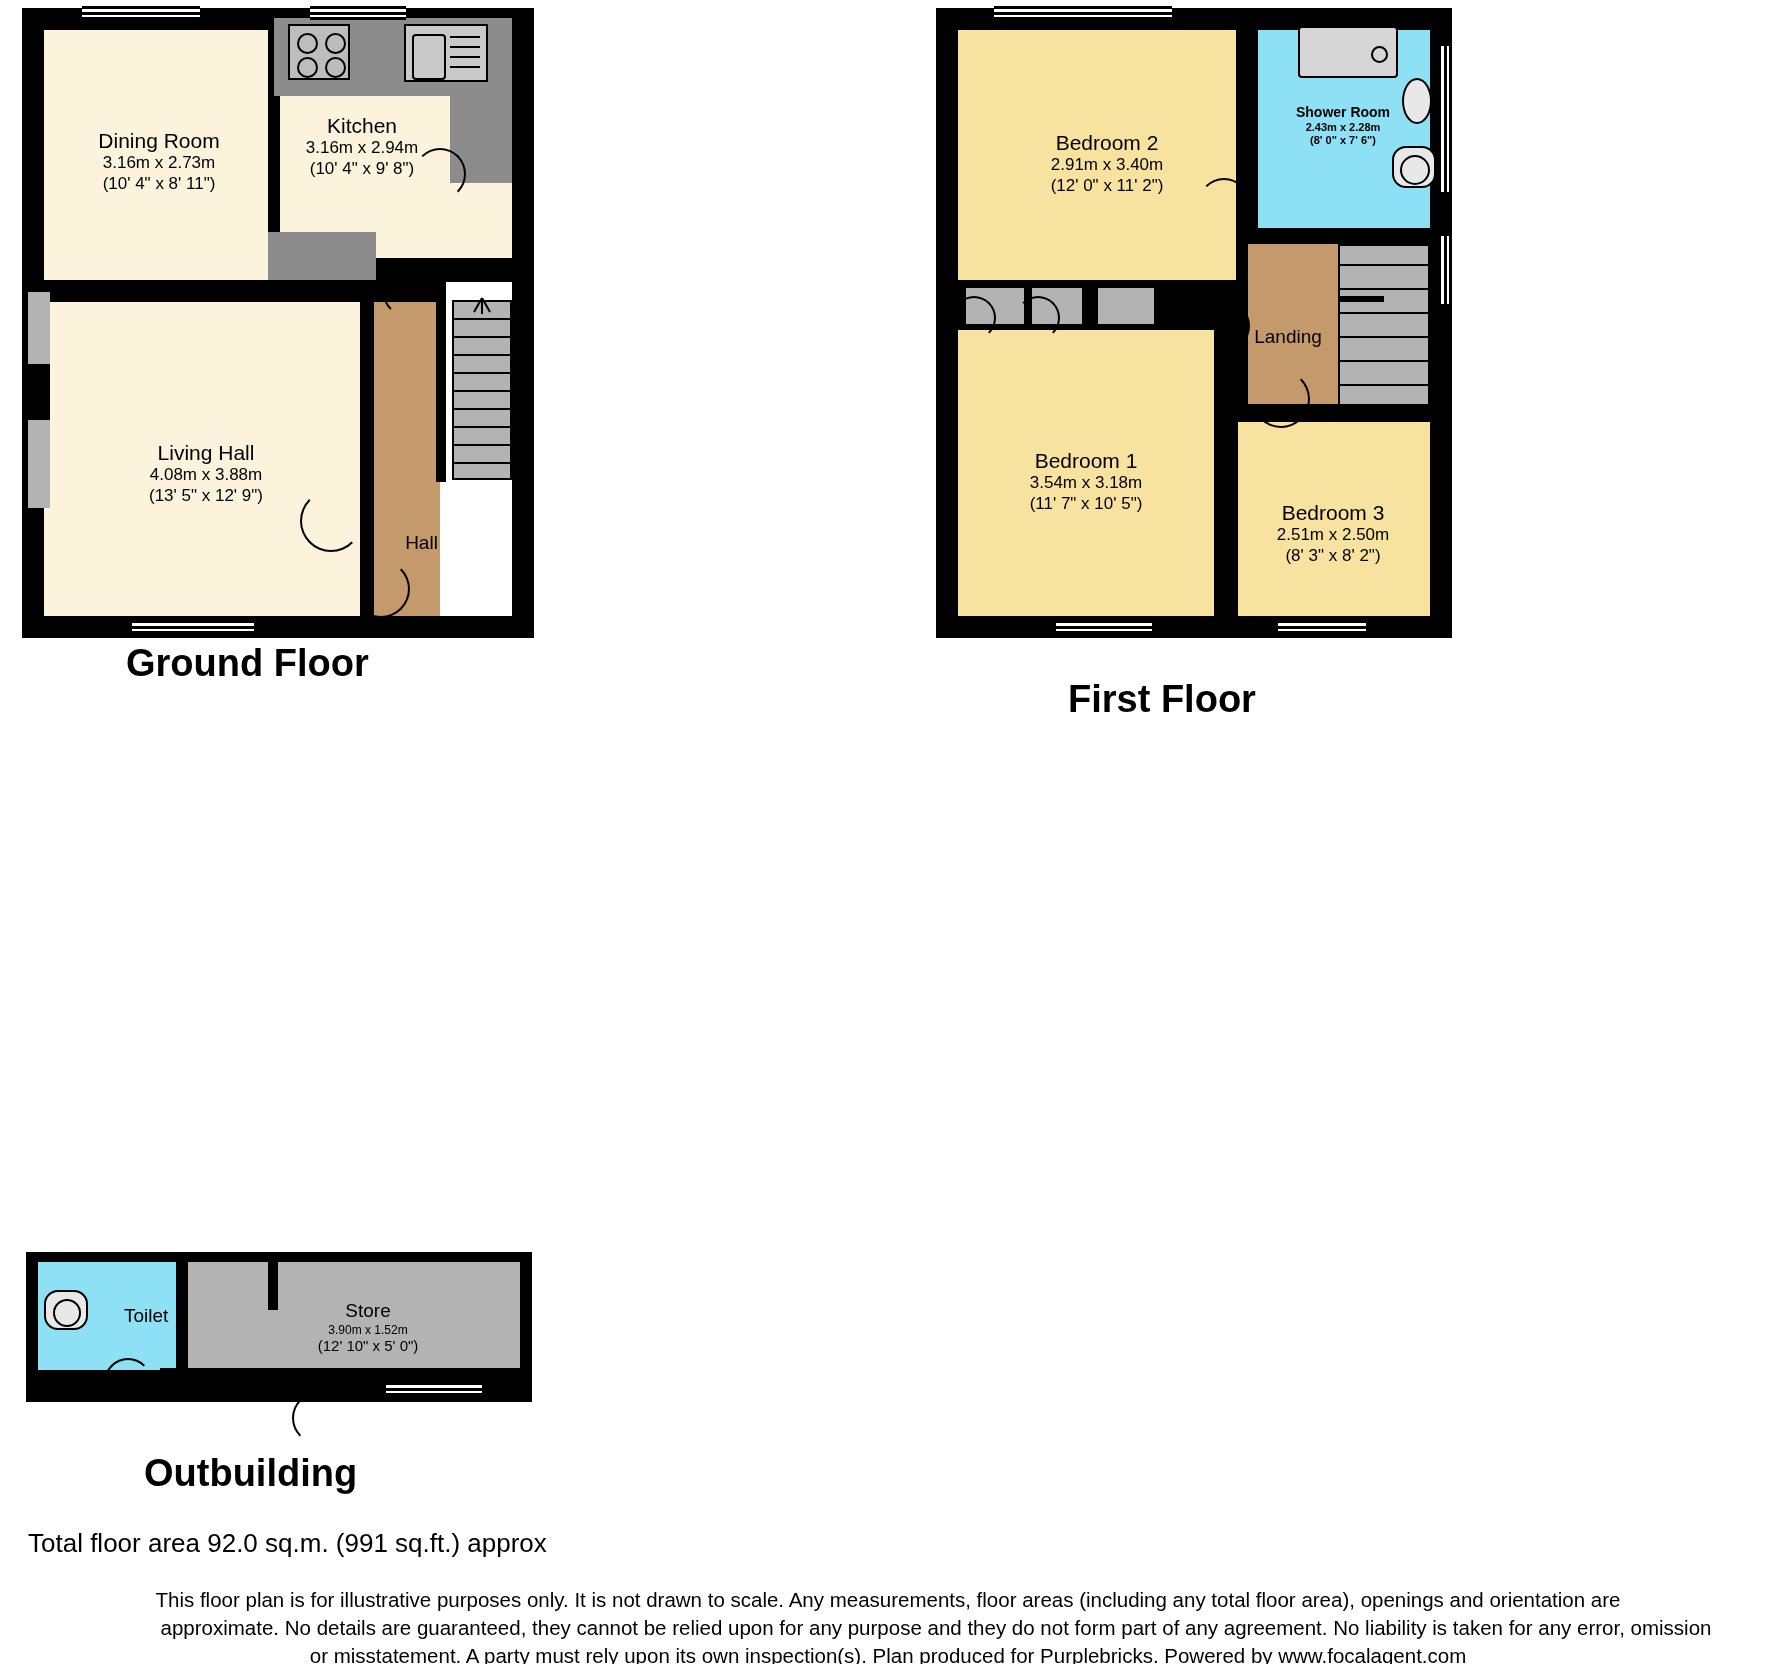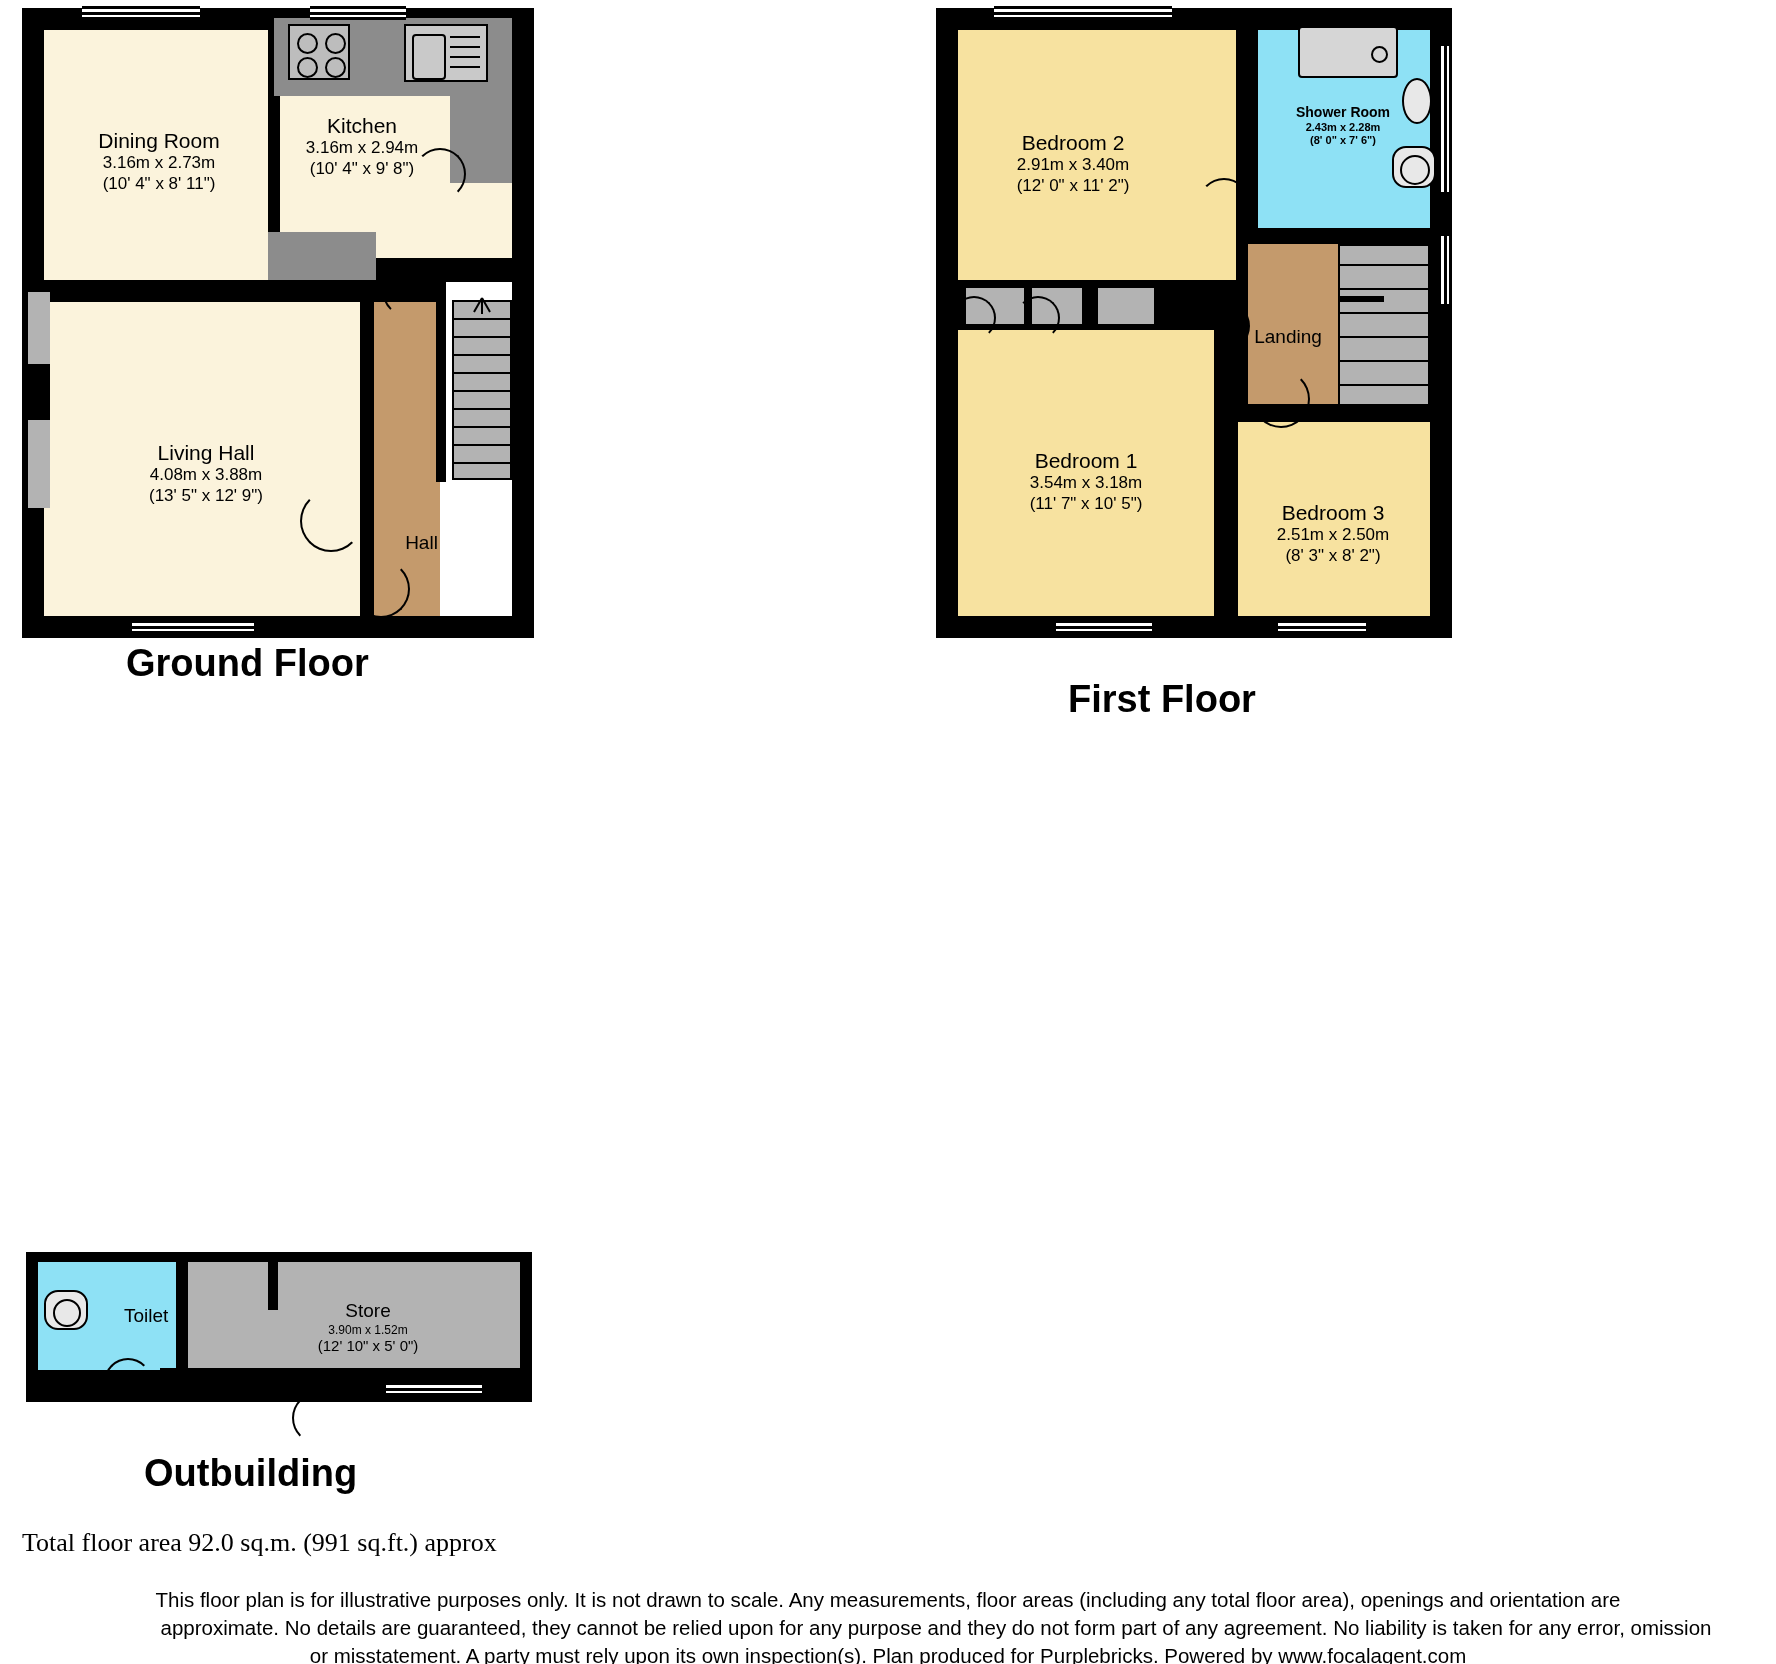--- a/index.html
+++ b/index.html
@@ -259,21 +259,21 @@
     <div class="window-h" style="left:1278px; top:620px; width:88px; height:14px;"></div>
     <div class="window-v" style="left:1438px; top:46px; width:14px; height:146px;"></div>
     <div class="window-v" style="left:1438px; top:236px; width:14px; height:68px;"></div>
 
     <div class="door tr" style="left:1198px; top:178px; width:52px; height:52px;"></div>
     <div class="door tr" style="left:1198px; top:300px; width:52px; height:52px;"></div>
     <div class="door br" style="left:1252px; top:370px; width:58px; height:58px;"></div>
     <div class="door tr" style="left:952px; top:296px; width:44px; height:44px;"></div>
     <div class="door tr" style="left:1016px; top:296px; width:44px; height:44px;"></div>
 
-    <div class="label" style="left:924px; top:130px; width:298px;">
+    <div class="label" style="left:958px; top:130px; width:298px;">
       <div class="name">Bedroom 2</div>
       <div class="dim">2.91m x 3.40m</div>
       <div class="dim">(12' 0" x 11' 2")</div>
     </div>
 
     <div class="label small" style="left:1256px; top:104px; width:174px;">
       <div class="name">Shower Room</div>
       <div class="dim">2.43m x 2.28m</div>
       <div class="dim">(8' 0" x 7' 6")</div>
     </div>
@@ -323,19 +323,19 @@
 
     <div class="label" style="left:278px; top:1300px; width:180px;">
       <div class="name" style="font-size:19px;">Store</div>
       <div class="dim" style="font-size:12px;">3.90m x 1.52m</div>
       <div class="dim" style="font-size:15px;">(12' 10" x 5' 0")</div>
     </div>
 
     <div class="floor-title" style="left:144px; top:1452px;">Outbuilding</div>
   </div>
 
-  <div class="total-area" style="left:22px; top:1528px;font-family:Liberation Serif, serif;">Total floor area 92.0 sq.m. (991 sq.ft.) approx</div>
+  <div class="total-area" style="left:28px; top:1528px;">Total floor area 92.0 sq.m. (991 sq.ft.) approx</div>
 
   <div class="disclaimer" style="top:1585px;">This floor plan is for illustrative purposes only. It is not drawn to scale. Any measurements, floor areas (including any total floor area), openings and orientation are</div>
   <div class="disclaimer" style="top:1613px;padding-left:48px;">approximate. No details are guaranteed, they cannot be relied upon for any purpose and they do not form part of any agreement. No liability is taken for any error, omission</div>
   <div class="disclaimer" style="top:1641px;">or misstatement. A party must rely upon its own inspection(s). Plan produced for Purplebricks. Powered by www.focalagent.com</div>
 
 </div>
 
 </body></html>

